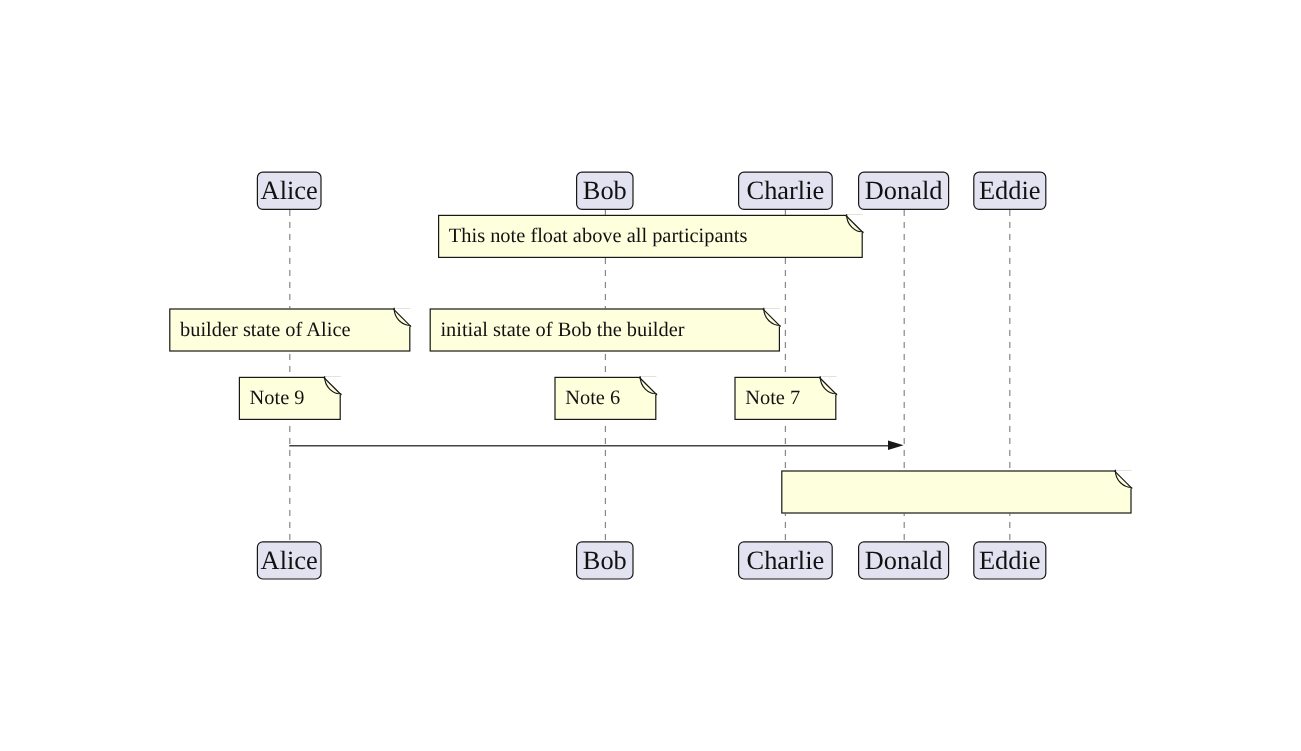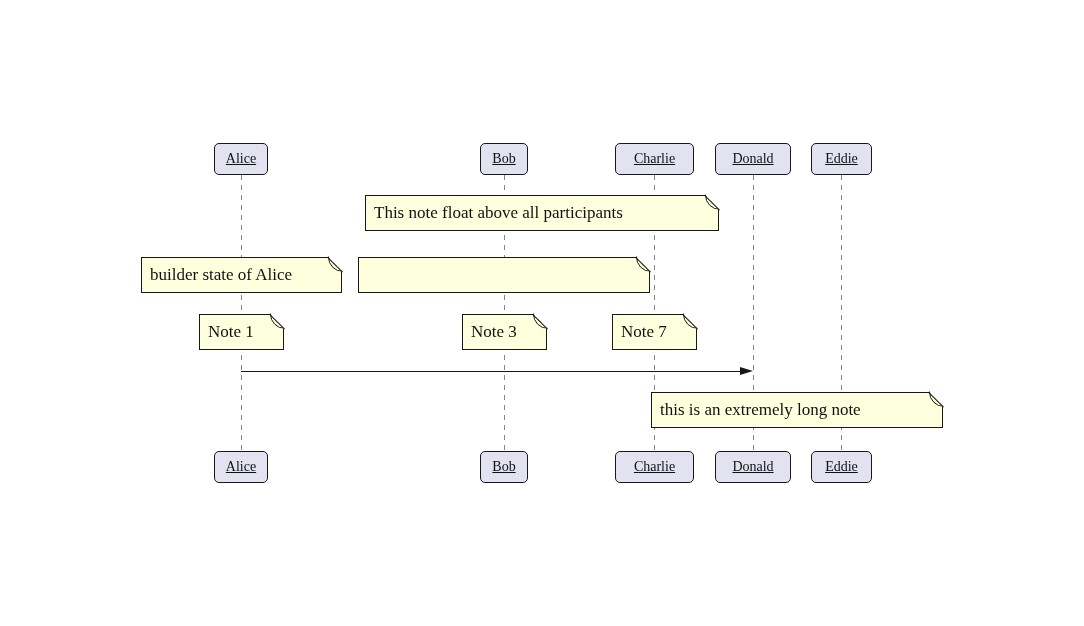--- a/index.html
+++ b/index.html
@@ -11,21 +11,21 @@
     overflow:hidden;
     position:relative;
   }
   #diagram { position:absolute; left:140px; top:143px; width:804px; height:341px; }
 
   
   .pbox {
     position:absolute; height:32px; box-sizing:border-box;
     background:#E2E2F0; border:1.5px solid #181818; border-radius:5px;
     display:flex; align-items:center; justify-content:center;
-    font-size:14px; white-space:nowrap;text-decoration:underline;
+    font-size:22px; white-space:nowrap;
   }
 
   
   .lifeline {
     position:absolute; width:1px; top:32px; height:276px;
     background:repeating-linear-gradient(to bottom, #868686 0 5px, transparent 5px 10px);
   }
 
   
   .note {
@@ -83,47 +83,47 @@
   <div class="pbox" style="left:475px; top:0; width:79px;">Charlie</div>
   <div class="pbox" style="left:575px; top:0; width:76px;">Donald</div>
   <div class="pbox" style="left:671px; top:0; width:61px;">Eddie</div>
 
   <div class="pbox" style="left:74px;  top:308px; width:54px;">Alice</div>
   <div class="pbox" style="left:340px; top:308px; width:48px;">Bob</div>
   <div class="pbox" style="left:475px; top:308px; width:79px;">Charlie</div>
   <div class="pbox" style="left:575px; top:308px; width:76px;">Donald</div>
   <div class="pbox" style="left:671px; top:308px; width:61px;">Eddie</div>
 
-  <div class="note" style="left:225px; top:52px; width:354px;">
+  <div class="note" style="left:225px; top:36px; width:354px;">
     <span class="note-text">This note float above all participants</span>
     <span class="fold"></span>
   </div>
 
   <div class="note" style="left:1px; top:114px; width:201px;">
     <span class="note-text">builder state of Alice</span>
     <span class="fold"></span>
   </div>
 
   <div class="note" style="left:218px; top:114px; width:292px;">
+    <span class="note-text">initial state of Bob the builder</span>
     <span class="fold"></span>
   </div>
 
   <div class="note" style="left:59px; top:171px; width:85px;">
-    <span class="note-text">Note 1</span>
+    <span class="note-text">Note 9</span>
     <span class="fold"></span>
   </div>
 
   <div class="note" style="left:322px; top:171px; width:85px;">
-    <span class="note-text">Note 3</span>
+    <span class="note-text">Note 6</span>
     <span class="fold"></span>
   </div>
 
   <div class="note" style="left:472px; top:171px; width:85px;">
     <span class="note-text">Note 7</span>
     <span class="fold"></span>
   </div>
 
   <div class="note" style="left:511px; top:249px; width:292px;">
-    <span class="note-text">this is an extremely long note</span>
     <span class="fold"></span>
   </div>
 
 </div>
 
 </body></html>

